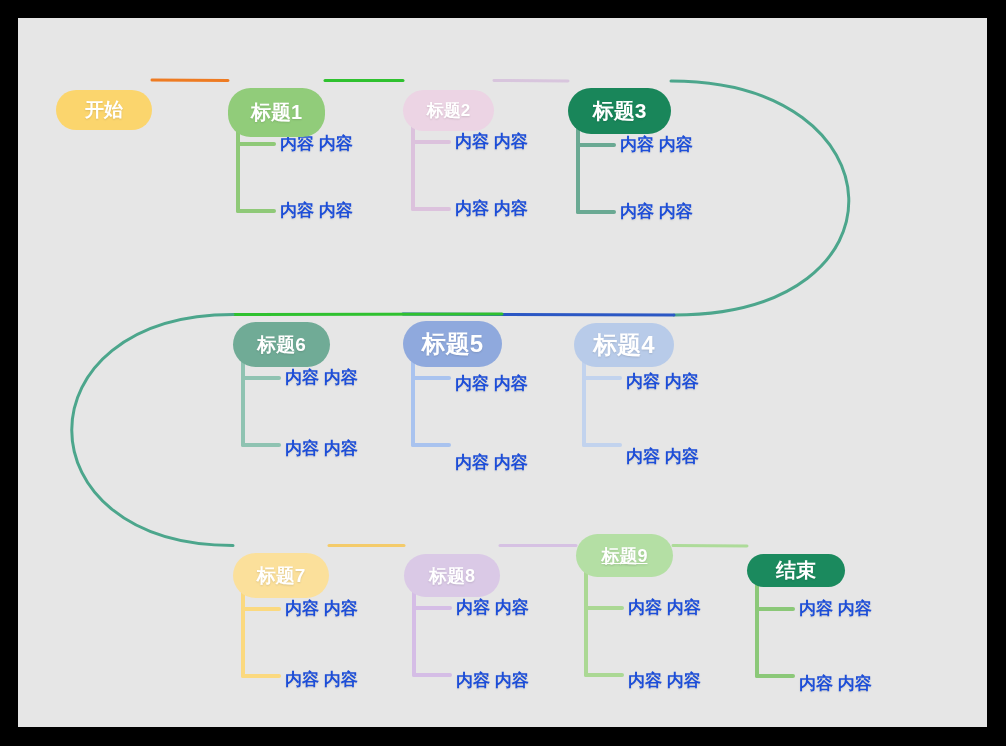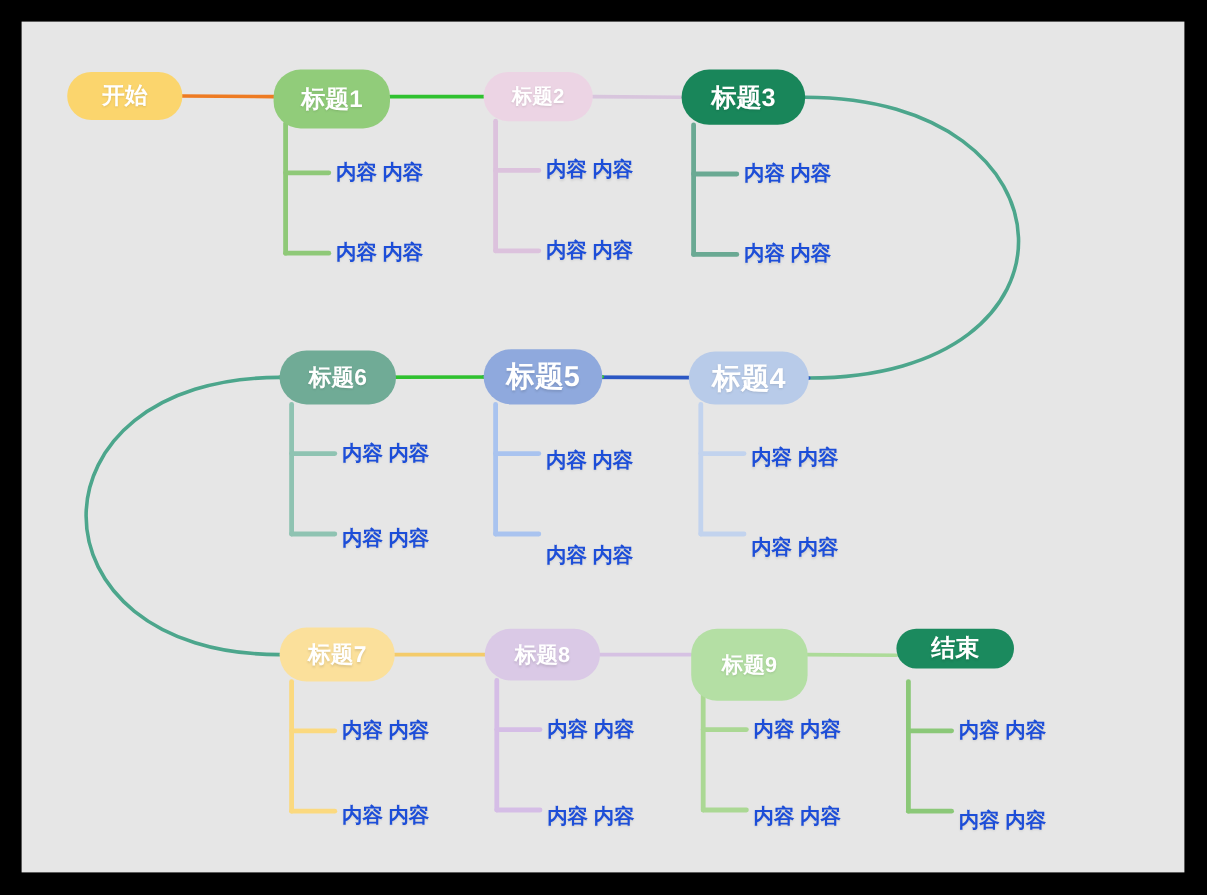--- a/index.html
+++ b/index.html
@@ -5,21 +5,21 @@
   html,body{margin:0;padding:0;background:#000;}
   body{width:1006px;height:746px;overflow:hidden;
        font-family:"Liberation Sans","DejaVu Sans",sans-serif;}
   #frame{position:relative;width:1006px;height:746px;background:#000;
          border-radius:22px;overflow:hidden;}
   #canvas{position:absolute;left:18px;top:18px;width:969px;height:709px;
           background:#e6e6e6;overflow:hidden;}
   #links{position:absolute;left:0;top:0;width:969px;height:709px;}
   .node{position:absolute;display:flex;align-items:center;justify-content:center;
         border-radius:22px;color:#fff;font-weight:bold;white-space:nowrap;
-        text-shadow:0 1px 2px rgba(0,0,0,.12);box-sizing:border-box;}
+        text-shadow:0 1px 2px rgba(0,0,0,.12);box-sizing:border-box;margin-top:30px;}
   .leaf{position:absolute;color:#1d4ed8;font-weight:bold;font-size:17px;
         white-space:nowrap;text-shadow:0 1px 2px rgba(0,0,0,.10);}
 </style>
 </head>
 <body>
 
 <div id="frame">
   <div id="canvas">
     <svg id="links">
         <line x1="134" y1="62" x2="210" y2="62.5" stroke="#ee7b22" stroke-width="3" stroke-linecap="round"></line>
@@ -104,21 +104,21 @@
         </div>
         <div class="node" style="left: 215px; top: 274px; width: 97px; height: 45px; background: rgb(112, 171, 150); font-size: 19px; border-radius: 22.5px; align-items: center;">
           <span>标题6</span>
         </div>
         <div class="node" style="left: 215px; top: 505px; width: 96px; height: 45px; background: rgb(251, 224, 155); font-size: 19px; border-radius: 22.5px;">
           <span>标题7</span>
         </div>
         <div class="node" style="left: 386px; top: 506px; width: 96px; height: 43px; background: rgb(218, 201, 230); font-size: 18px; border-radius: 21.5px;">
           <span>标题8</span>
         </div>
-        <div class="node" style="left: 558px; top: 506px; width: 97px; height: 60px; background: rgb(180, 223, 164); font-size: 18px; border-radius: 21.5px;">
+        <div class="node" style="left: 558px; top: 486px; width: 97px; height: 43px; background: rgb(180, 223, 164); font-size: 18px; border-radius: 21.5px; text-decoration: underline;">
           <span>标题9</span>
         </div>
         <div class="node" style="left: 729px; top: 506px; width: 98px; height: 33px; background: rgb(27, 138, 94); font-size: 20px; border-radius: 22px;">
           <span>结束</span>
         </div>
       </div>
   </div>
 </div>
 
 </body></html>

